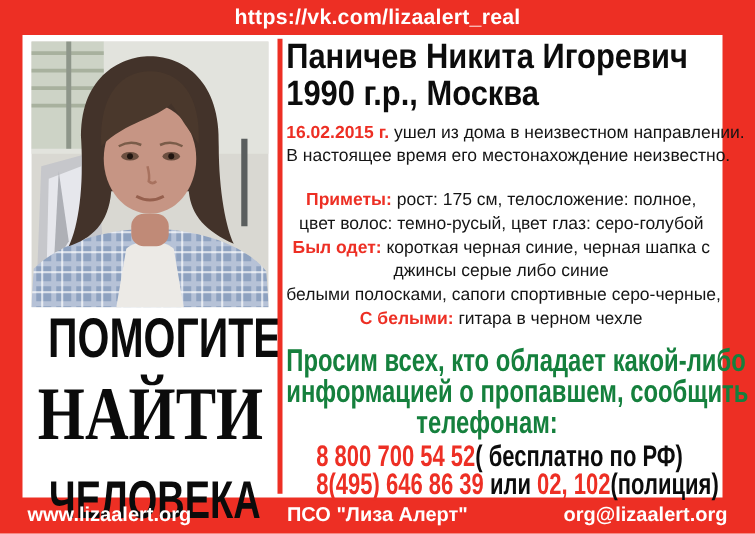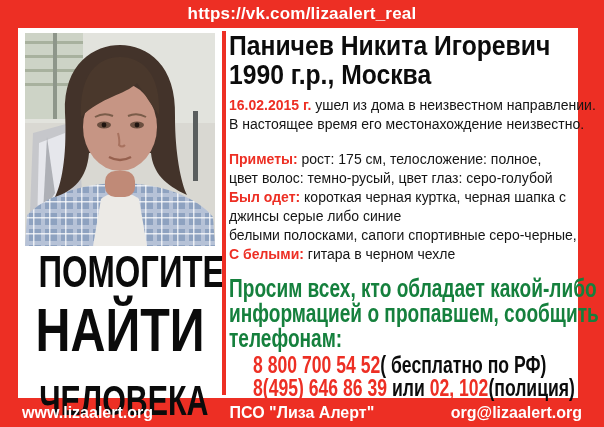--- a/index.html
+++ b/index.html
@@ -20,28 +20,28 @@
   .photo svg { display:block; }
 
   .divider { position:absolute; left:204px; top:3px; bottom:3px; width:4px; background:var(--red); }
 
   
   .slogan { position:absolute; left:0; top:221px; width:204px; text-align:center; color:#0b0b0b; }
   .slogan .line { white-space:nowrap; font-weight:700; }
   .slogan .cond { display:inline-block; transform-origin:50% 50%; }
   .slogan .line:nth-child(1) { line-height:38px; margin-top:3px; }
   .slogan .line:nth-child(1) .cond { font-size:40px; transform:scale(.82,1.12); }
-  .slogan .line:nth-child(2) { line-height:57px; margin-top:3px; }
+  .slogan .line:nth-child(2) { line-height:57px; margin-top:3px;font-family:Liberation Serif, serif; }
   .slogan .line:nth-child(2) .cond { font-size:55px; transform:scale(.88,1.1); }
   .slogan .line:nth-child(3) { line-height:46px; margin-top:5px; }
   .slogan .line:nth-child(3) .cond { font-size:38px; transform:scale(.8,1.12); }
 
   
   .right-col { position:absolute; left:211px; top:3px; right:5px; bottom:2px; }
-  .right-col .line { white-space:nowrap; }
+  .right-col .line { white-space:nowrap;text-align:center; }
   .cond { display:inline-block; transform-origin:0 50%; white-space:nowrap; }
 
   .person-title { font-weight:700; font-size:26px; line-height:29px; color:#0c0c0c; }
   .person-title .cond { transform:scale(.95,1.08); }
 
   .body-block { font-size:14px; line-height:19px; color:#141414; }
   #missing-info { margin-top:7px; }
   #description { margin-top:16px; }
 
   .lbl { color:var(--red); font-weight:700; }
@@ -141,21 +141,21 @@
       </div>
 
       <div id="missing-info" class="body-block">
           <div class="line"><span class="cond"><span class="lbl">16.02.2015 г.</span><span class="txt"> ушел из дома в неизвестном направлении.</span></span></div>
           <div class="line"><span class="cond"><span class="txt">В настоящее время его местонахождение неизвестно.</span></span></div>
         </div>
 
       <div id="description" class="body-block">
           <div class="line"><span class="cond"><span class="lbl">Приметы:</span><span class="txt"> рост: 175 см, телосложение: полное,</span></span></div>
           <div class="line"><span class="cond"><span class="txt">цвет волос: темно-русый, цвет глаз: серо-голубой</span></span></div>
-          <div class="line"><span class="cond"><span class="lbl">Был одет:</span><span class="txt"> короткая черная куртка, черная шапка с</span></span></div>
+          <div class="line"><span class="cond"><span class="lbl">Был одет:</span><span class="txt"> короткая черная синие, черная шапка с</span></span></div>
           <div class="line"><span class="cond"><span class="txt">джинсы серые либо синие</span></span></div>
           <div class="line"><span class="cond"><span class="txt">белыми полосками, сапоги спортивные серо-черные,</span></span></div>
           <div class="line"><span class="cond"><span class="lbl">С белыми:</span><span class="txt"> гитара в черном чехле</span></span></div>
         </div>
 
       <div id="appeal" class="appeal">
           <div class="line"><span class="cond">Просим всех, кто обладает какой-либо</span></div>
           <div class="line"><span class="cond">информацией о пропавшем, сообщить по</span></div>
           <div class="line"><span class="cond">телефонам:</span></div>
         </div>

